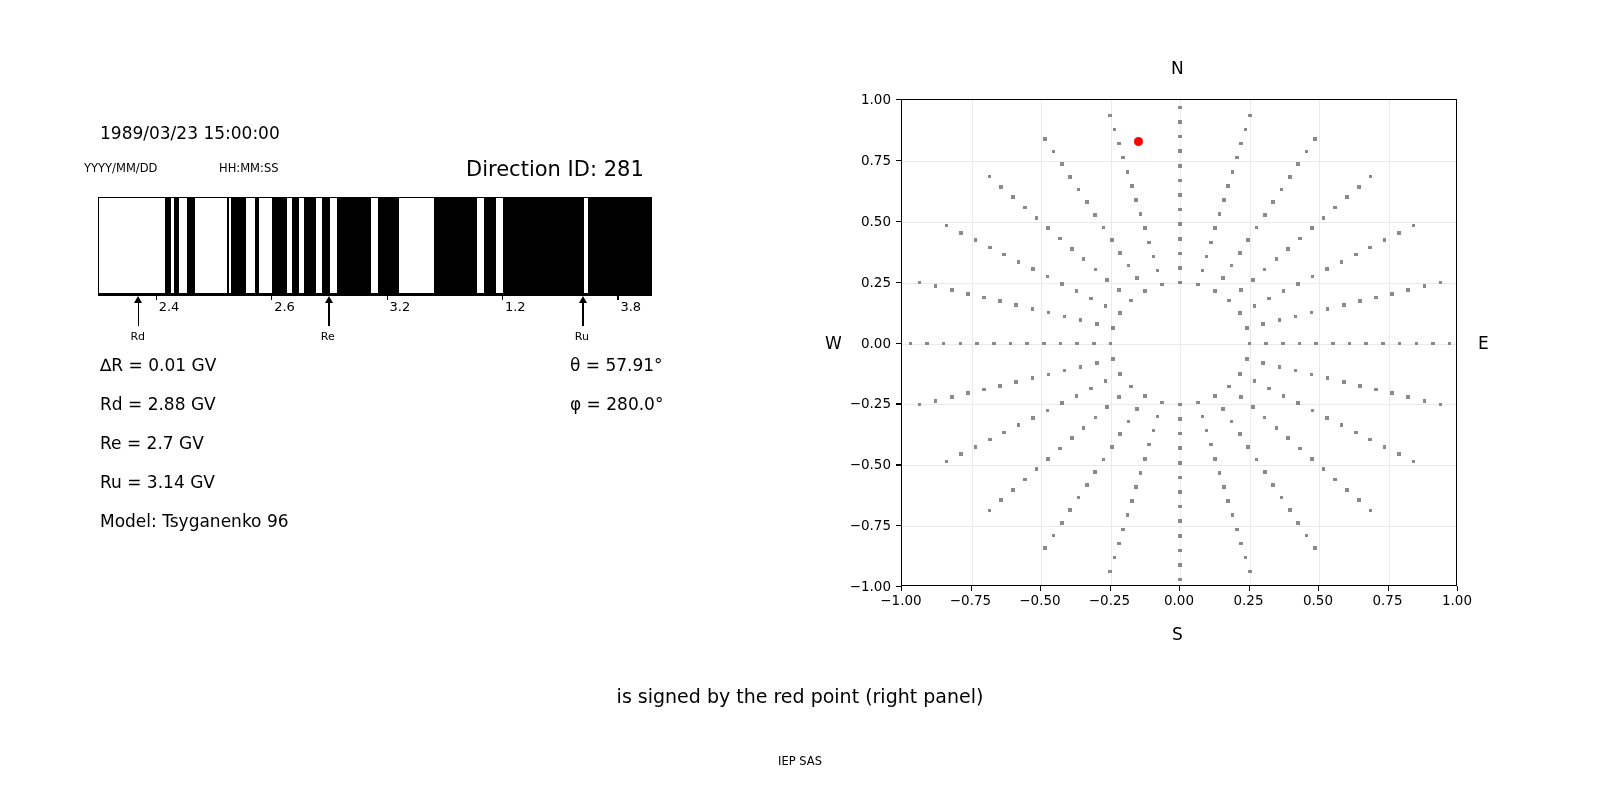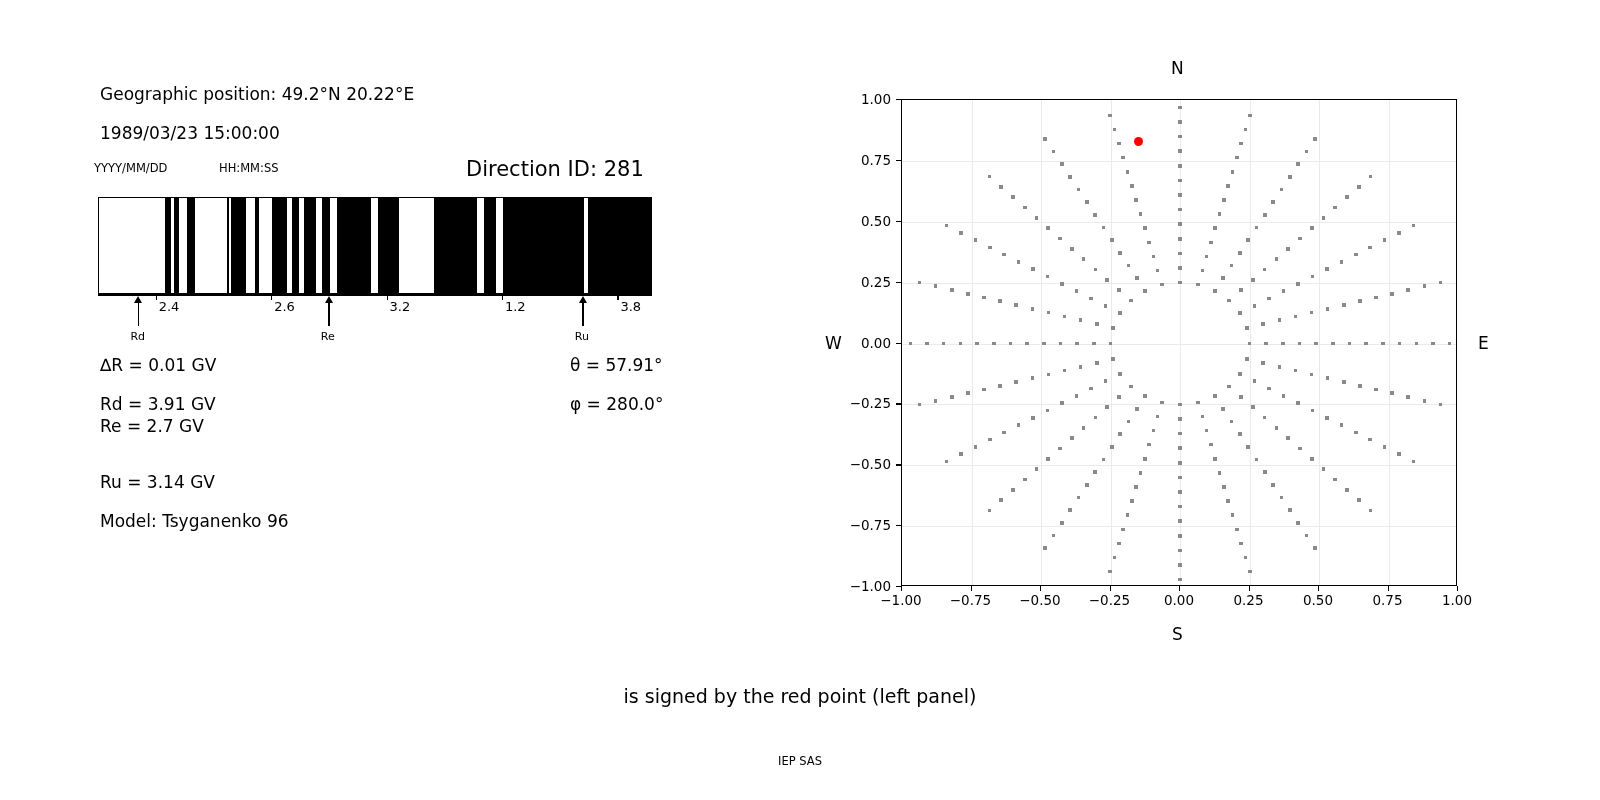--- a/index.html
+++ b/index.html
@@ -24,21 +24,21 @@
     left: 100px; top: 84px;
     font-size: 17px;
     white-space: nowrap;
   }
   .datetime-line {
     left: 100px; top: 123px;
     font-size: 17px;
     white-space: nowrap;
   }
   .fmt-date {
-    left: 94px; top: 161px;
+    left: 84px; top: 161px;
     font-size: 11.5px;
     white-space: nowrap;
   }
   .fmt-time {
     left: 219px; top: 161px;
     font-size: 11.5px;
     white-space: nowrap;
   }
   .direction-id {
     left: 466px; top: 157px;
@@ -199,21 +199,20 @@
     width: 1600px;
     text-align: center;
     font-size: 11.5px;
   }
 </style>
 </head>
 <body>
 
 <div class="abs" id="left-panel">
 
-  <div class="abs geo-line">Geographic position: 49.2°N 20.22°E</div>
 
   <div class="abs datetime-line">1989/03/23 15:00:00</div>
 
   <div class="abs fmt-date">YYYY/MM/DD</div>
 
   <div class="abs fmt-time">HH:MM:SS</div>
 
   <div class="abs direction-id">Direction ID: 281</div>
 
   <div class="abs" id="penumbra-bar">
@@ -261,22 +260,22 @@
       <div class="marker-label" style="left: 320.833px;">Re</div>
       <div class="marker-arrow" style="left: 577.25px;">
         <div class="head"></div>
         <div class="shaft"></div>
       </div>
       <div class="marker-label" style="left: 574.75px;">Ru</div>
     </div>
 
   <div id="param-list-left">
       <div class="param param-left" style="top: 355px;">∆R = 0.01 GV</div>
-      <div class="param param-left" style="top: 394px;">Rd = 3.91 GV</div>
-      <div class="param param-left" style="top: 416px; text-align: center;">Re = 2.7 GV</div>
+      <div class="param param-left" style="top: 394px;">Rd = 2.88 GV</div>
+      <div class="param param-left" style="top: 433px; text-align: center;">Re = 2.7 GV</div>
       <div class="param param-left" style="top: 472px;">Ru = 3.14 GV</div>
       <div class="param param-left" style="top: 511px;">Model: Tsyganenko 96</div>
     </div>
   <div id="param-list-right">
       <div class="param param-right" style="top: 355px;">θ = 57.91°</div>
       <div class="param param-right" style="top: 394px;">φ = 280.0°</div>
     </div>
 </div>
 
 <div class="abs" id="right-panel-wrap">
@@ -652,16 +651,16 @@
       <div class="ax-label-y" style="top: 99px;">1.00</div>
     </div>
 
   <div class="abs compass" id="compass-n">N</div>
   <div class="abs compass" id="compass-s">S</div>
   <div class="abs compass" id="compass-w">W</div>
   <div class="abs compass" id="compass-e">E</div>
 </div>
 
 <div class="abs" id="caption">
-  <div>is signed by the red point (left panel)</div>
+  <div>is signed by the red point (right panel)</div>
 </div>
 
 <div class="abs" id="footer">IEP SAS</div>
 
 </body></html>

